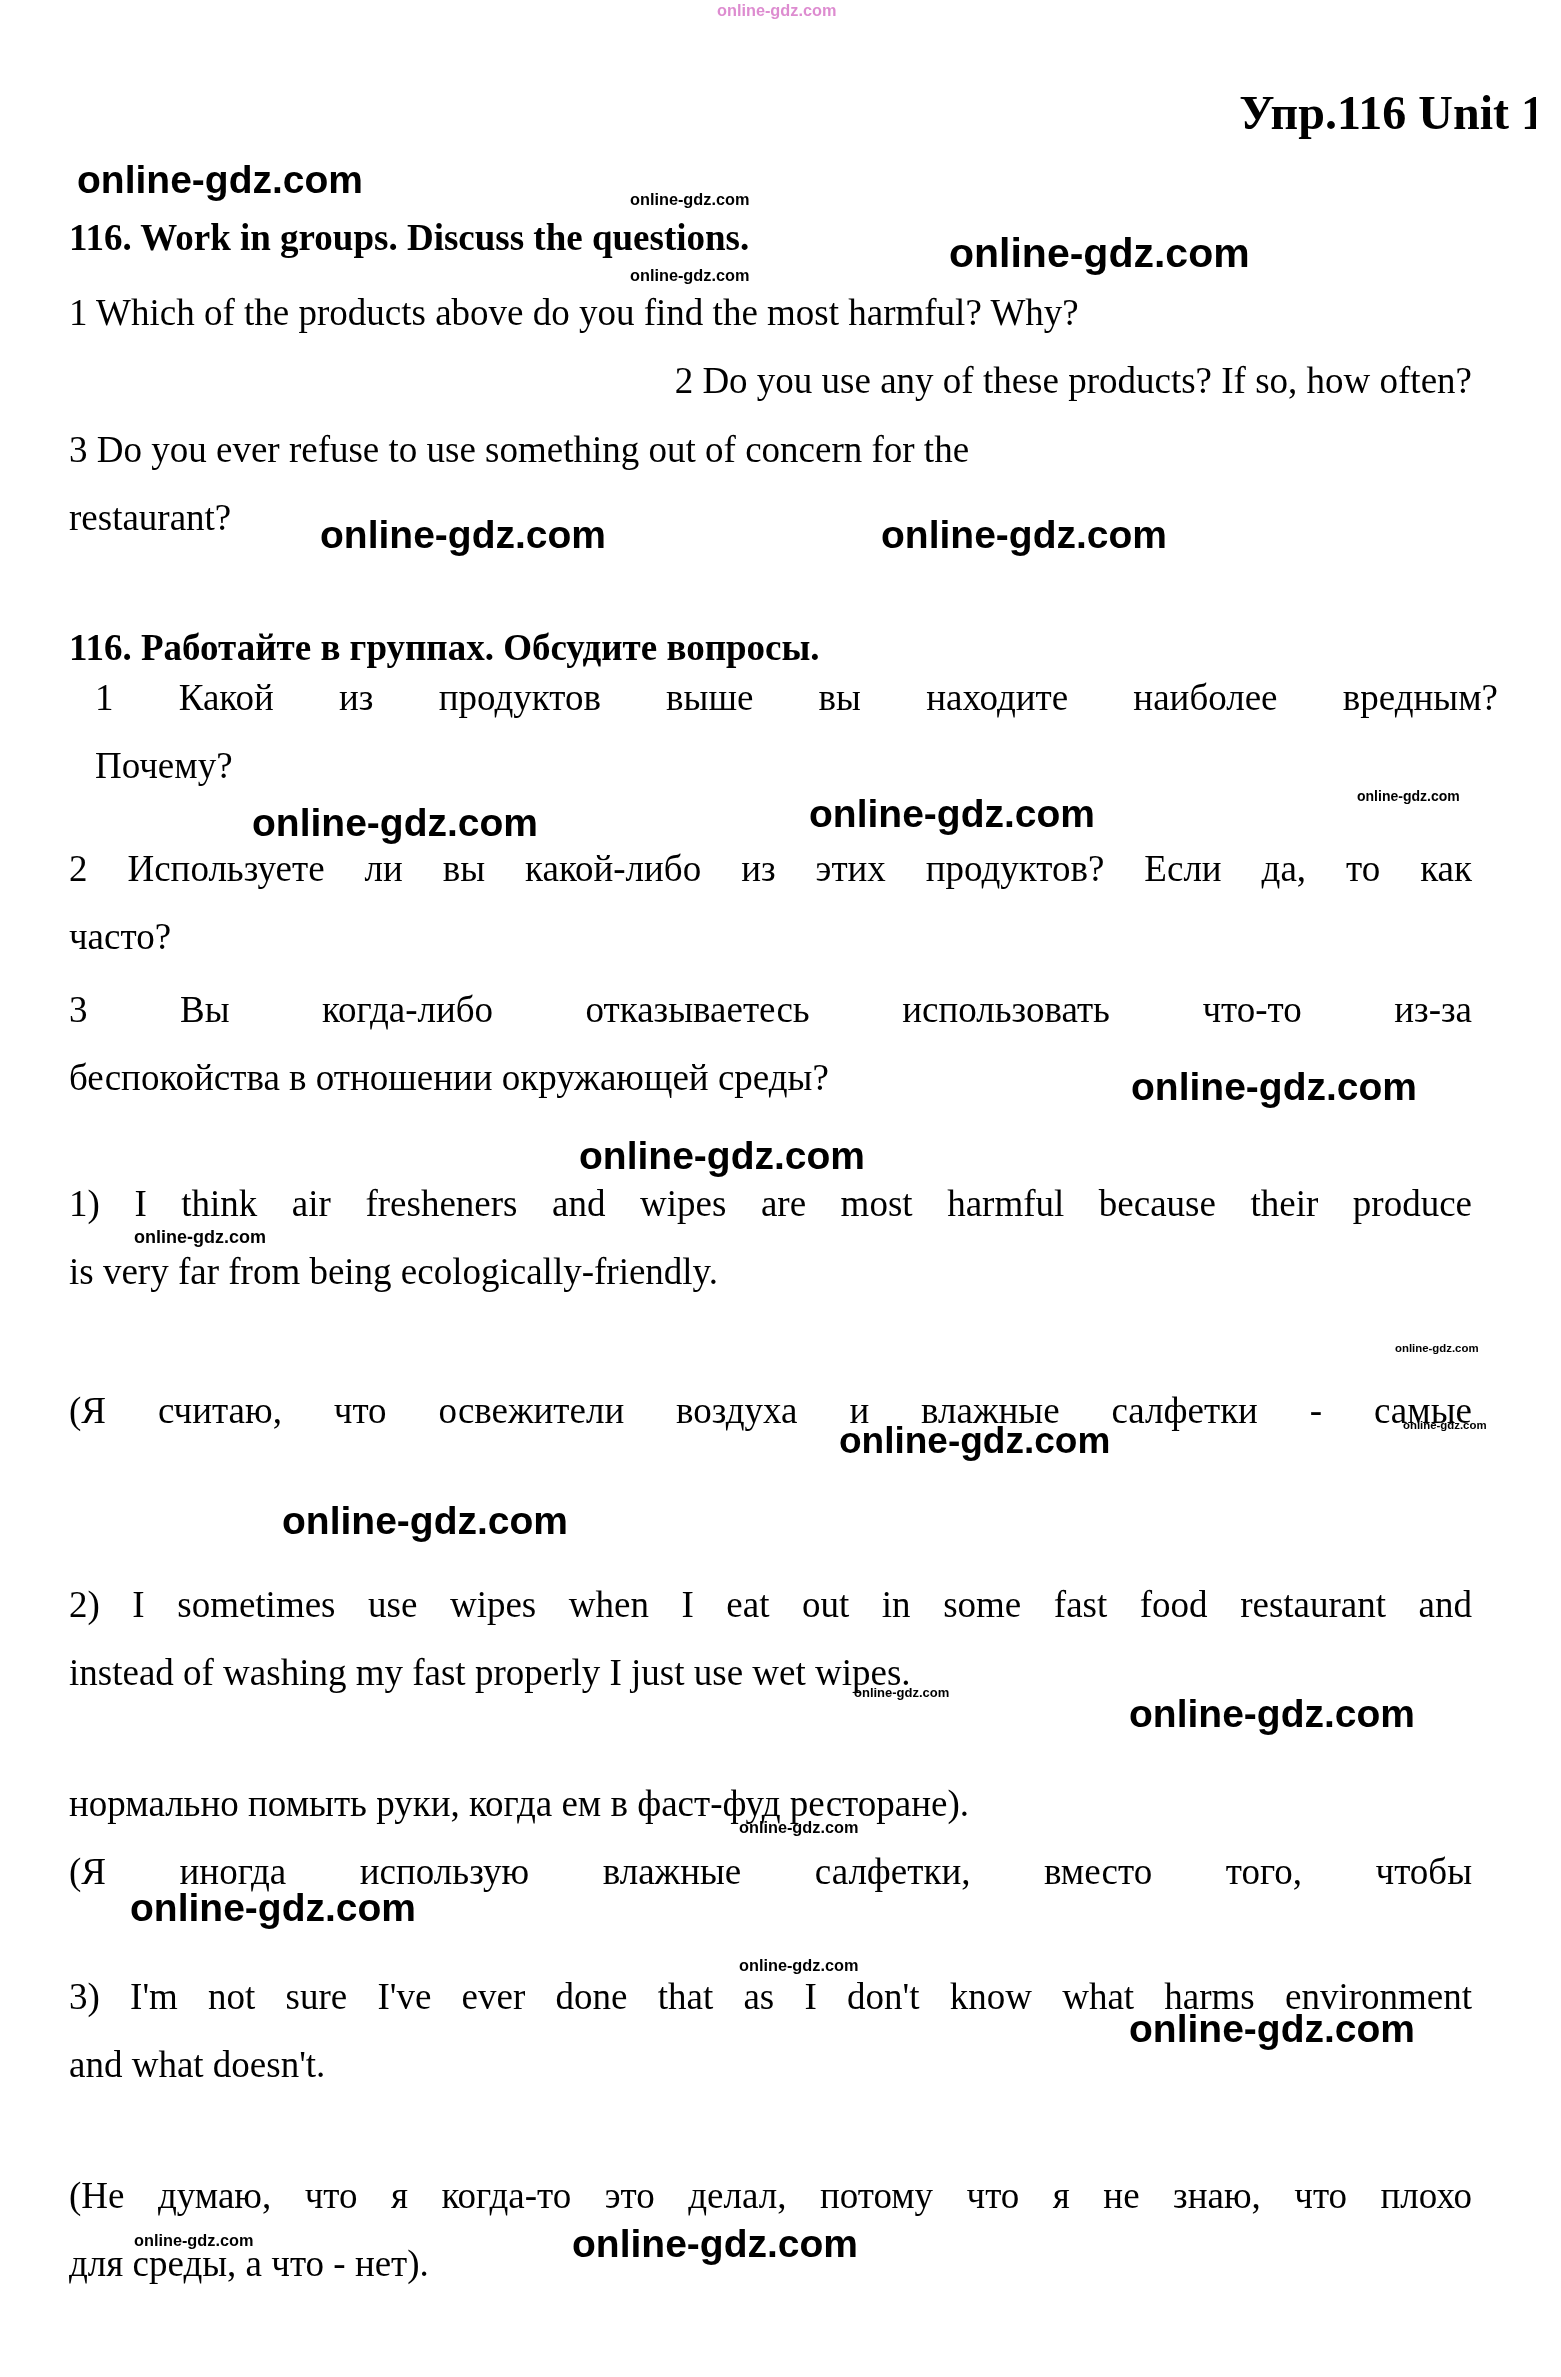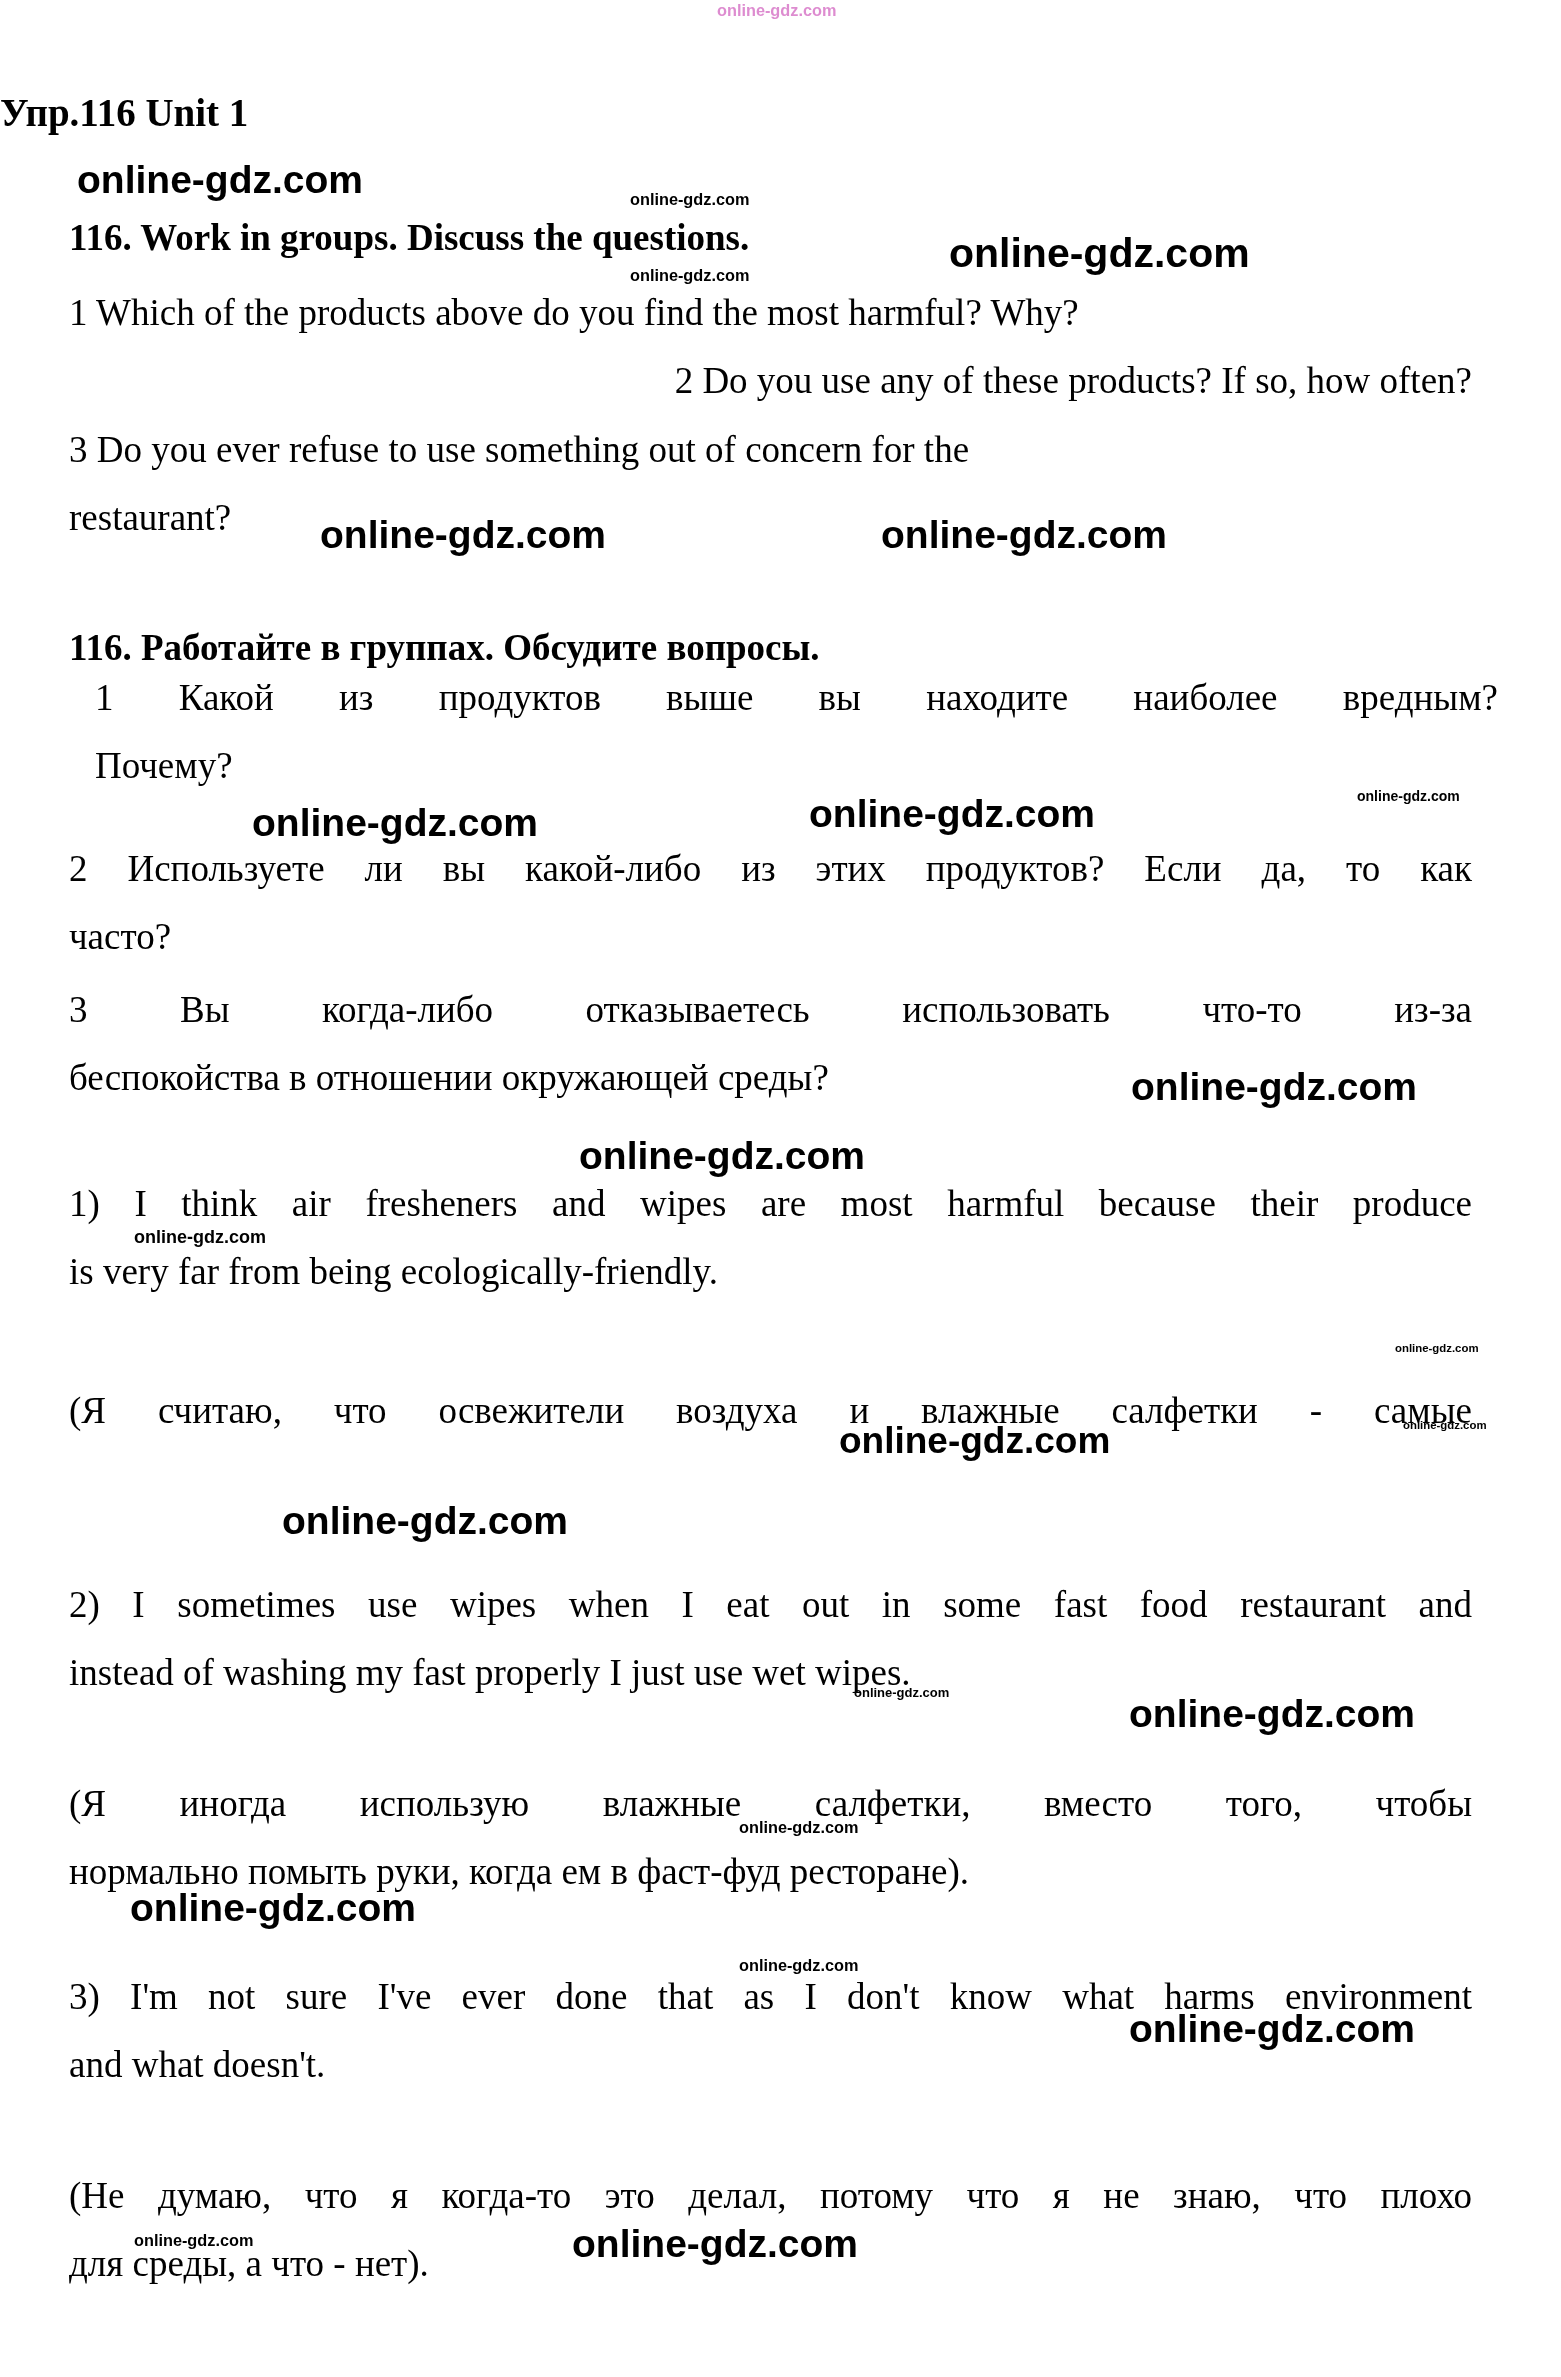--- a/index.html
+++ b/index.html
@@ -19,24 +19,25 @@
     font-size: 37px;
     line-height: 68px;
   }
   .line { width: 100%; }
   .stretch { text-align: justify; text-align-last: justify; }
   .bold { font-weight: 700; }
   .title {
     position: absolute;
     left: 0;
     width: 100%;
-    text-align: left;
-    font-size: 39px;
+    text-align: right;
+    font-size: 48px;
     font-weight: 700;
     line-height: 49px;
+    padding-left: 9px;
   }
   .wm {
     position: absolute;
     font-family: "Liberation Sans", sans-serif;
     font-weight: 700;
     color: #000;
     white-space: nowrap;
     line-height: 1.1;
   }
   .wm-pink { color: #d878c8; opacity: 0.85; font-weight: 700; }
@@ -118,22 +119,22 @@
   <div class="block" style="top:1377px;">
     <div class="line stretch">(Я считаю, что освежители воздуха и влажные салфетки - самые</div>
   </div>
 
   <div class="block" style="top:1571px;">
     <div class="line stretch">2) I sometimes use wipes when I eat out in some fast food restaurant and</div>
     <div class="line">instead of washing my fast properly I just use wet wipes.</div>
   </div>
 
   <div class="block" style="top:1770px;">
+    <div class="line">нормально помыть руки, когда ем в фаст-фуд ресторане).</div>
     <div class="line stretch">(Я иногда использую влажные салфетки, вместо того, чтобы</div>
-    <div class="line">нормально помыть руки, когда ем в фаст-фуд ресторане).</div>
   </div>
 
   <div class="block" style="top:1963px;">
     <div class="line stretch">3) I'm not sure I've ever done that as I don't know what harms environment</div>
     <div class="line">and what doesn't.</div>
   </div>
 
   <div class="block" style="top:2162px;">
     <div class="line stretch">(Не думаю, что я когда-то это делал, потому что я не знаю, что плохо</div>
     <div class="line">для среды, а что - нет).</div>

